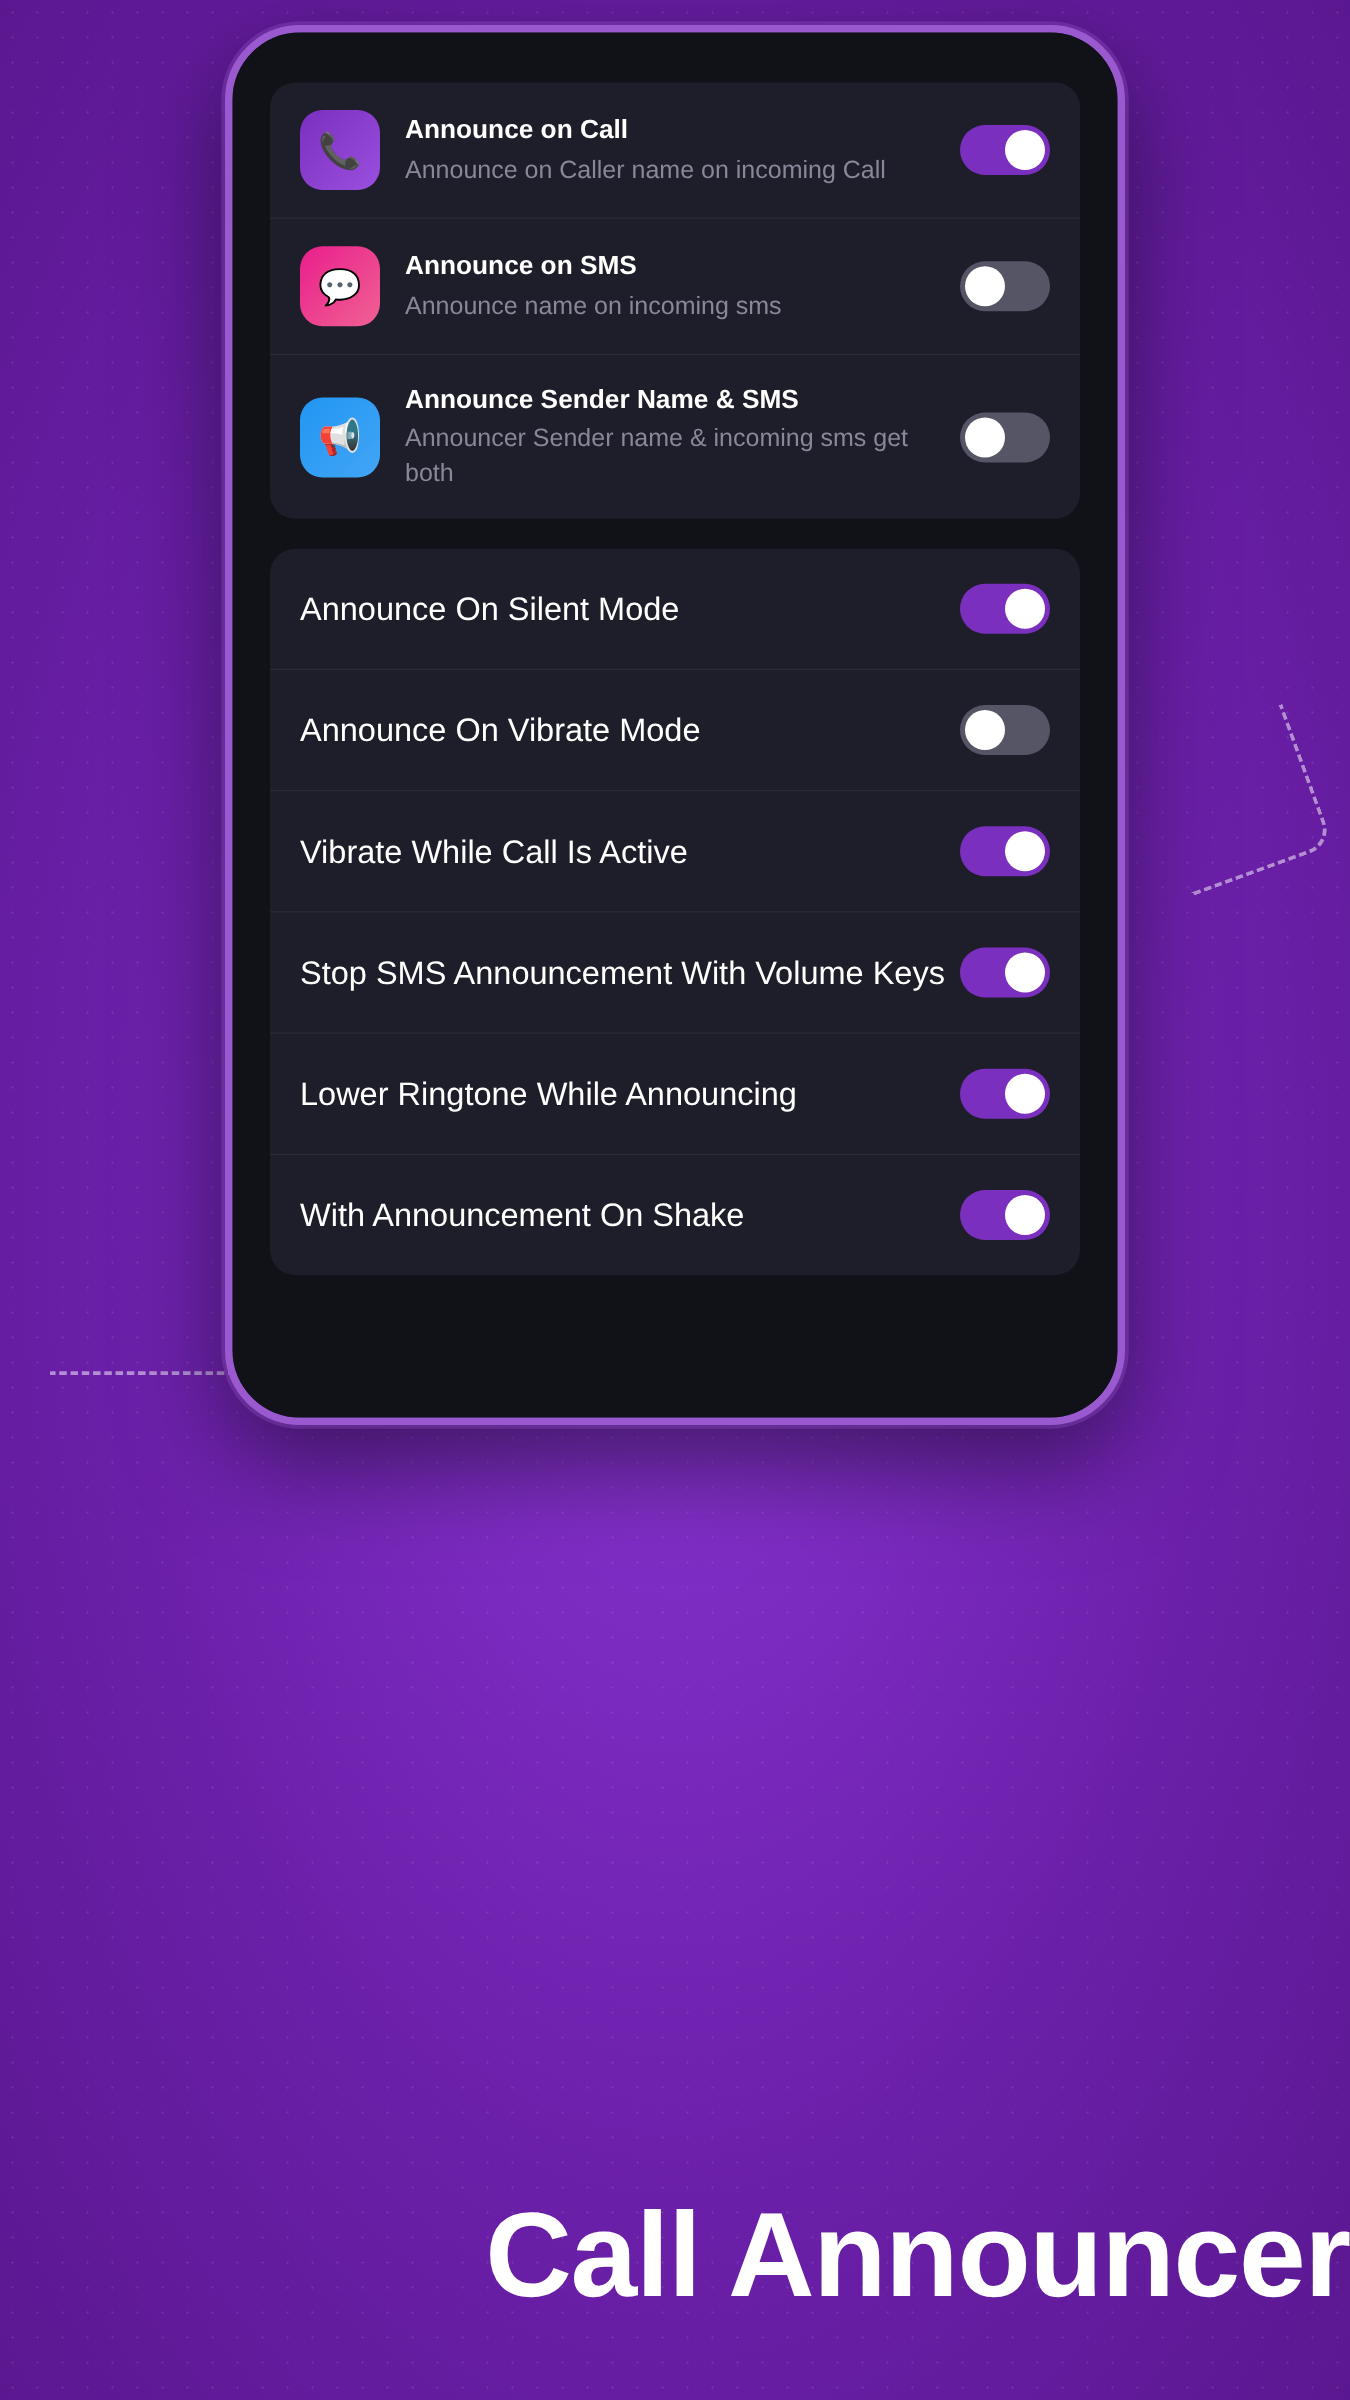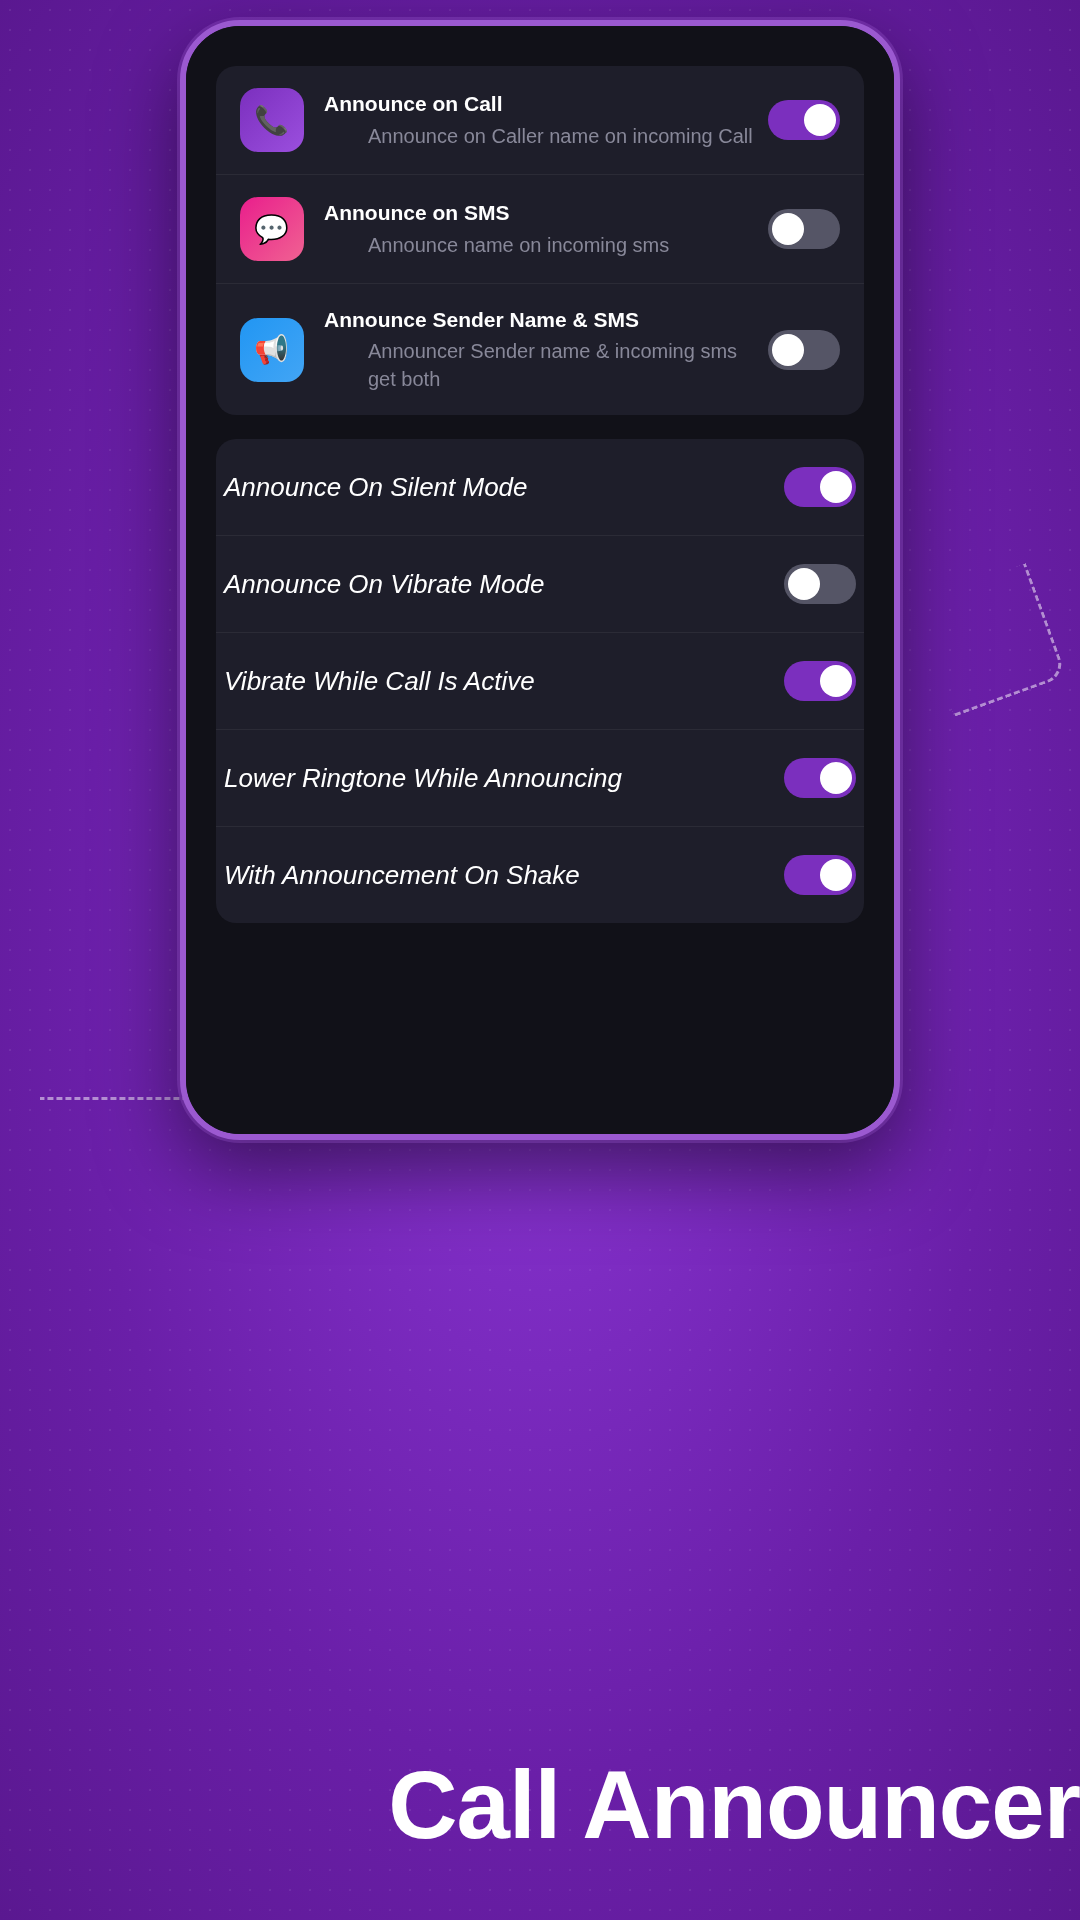--- a/index.html
+++ b/index.html
@@ -114,21 +114,20 @@
       font-size: 21px;
       font-weight: 600;
       line-height: 1.3;
     }
 
     .settings-subtitle {
       color: #888899;
       font-size: 20px;
       margin-top: 4px;
       line-height: 1.4;
-      margin-left: 44px;
     }
 
     
     .toggle {
       width: 72px;
       height: 40px;
       border-radius: 20px;
       position: relative;
       flex-shrink: 0;
       cursor: pointer;
@@ -156,22 +155,21 @@
     .toggle-on::after {
       left: 36px;
     }
 
     .toggle-off::after {
       left: 4px;
     }
 
     
     .settings-group-simple .settings-item {
-      padding: 28px 8px;
-      font-style: italic;
+      padding: 28px 24px;
     }
 
     .settings-simple-title {
       color: #ffffff;
       font-size: 26px;
       font-weight: 400;
       flex: 1;
       line-height: 1.4;
     }
 
@@ -238,20 +236,24 @@
       <div class="settings-item">
         <div class="settings-simple-title">Announce On Vibrate Mode</div>
         <div class="toggle toggle-off"></div>
       </div>
 
       <div class="settings-item">
         <div class="settings-simple-title">Vibrate While Call Is Active</div>
         <div class="toggle toggle-on"></div>
       </div>
 
+      <div class="settings-item">
+        <div class="settings-simple-title">Stop SMS Announcement With Volume Keys</div>
+        <div class="toggle toggle-on"></div>
+      </div>
 
       <div class="settings-item">
         <div class="settings-simple-title">Lower Ringtone While Announcing</div>
         <div class="toggle toggle-on"></div>
       </div>
 
       <div class="settings-item">
         <div class="settings-simple-title">With Announcement On Shake</div>
         <div class="toggle toggle-on"></div>
       </div>

